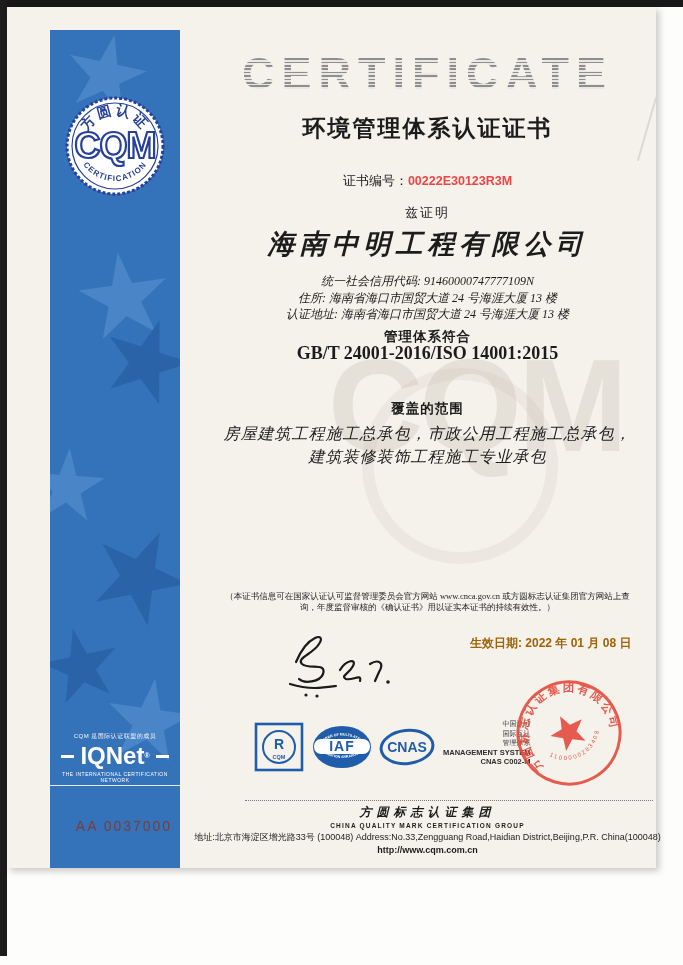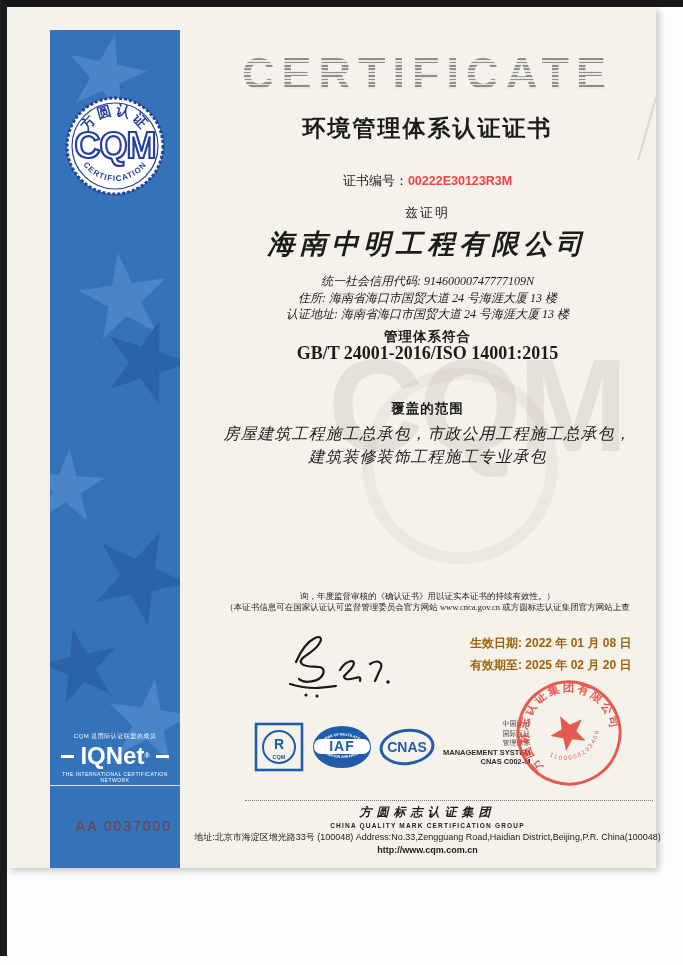--- a/index.html
+++ b/index.html
@@ -147,22 +147,22 @@
     <div class="company">海南中明工程有限公司</div>
     <div class="credit-code">统一社会信用代码: 91460000747777109N</div>
     <div class="address-line">住所: 海南省海口市国贸大道 24 号海涯大厦 13 楼</div>
     <div class="cert-address">认证地址: 海南省海口市国贸大道 24 号海涯大厦 13 楼</div>
     <div class="conform">管理体系符合</div>
     <div class="standard">GB/T 24001-2016/ISO 14001:2015</div>
     <div class="scope-label">覆盖的范围</div>
     <div class="scope-1">房屋建筑工程施工总承包，市政公用工程施工总承包，</div>
     <div class="scope-2">建筑装修装饰工程施工专业承包</div>
     <div class="note">
+      <div>（本证书信息可在国家认证认可监督管理委员会官方网站 www.cnca.gov.cn 或方圆标志认证集团官方网站上查</div>
       <div>询，年度监督审核的《确认证书》用以证实本证书的持续有效性。）</div>
-      <div>（本证书信息可在国家认证认可监督管理委员会官方网站 www.cnca.gov.cn 或方圆标志认证集团官方网站上查</div>
     </div>
     <div class="group-cn">方圆标志认证集团</div>
     <div class="group-en">CHINA QUALITY MARK CERTIFICATION GROUP</div>
     <div class="footer-address">地址:北京市海淀区增光路33号 (100048)   Address:No.33,Zengguang Road,Haidian District,Beijing,P.R. China(100048)</div>
     <div class="website">http://www.cqm.com.cn</div>
   </div>
 
   <div class="dotted-sep"></div>
 
   <svg class="signature" width="118" height="78" viewBox="0 0 118 78">
@@ -174,21 +174,20 @@
     </g>
     <g fill="#1a1a1a">
       <circle cx="24" cy="69" r="1.6"></circle>
         <circle cx="35" cy="70" r="1.6"></circle>
         <circle cx="106" cy="56" r="1.8"></circle>
     </g>
   </svg>
 
   <div class="dates">
     <div>生效日期: 2022 年 01 月 08 日</div>
-    <div>有效期至: 2025 年 02 月 20 日</div>
   </div>
 
   <svg class="mark" style="left:254px; top:721px;" width="50" height="52" viewBox="0 0 50 52">
     <rect x="2" y="3" width="46" height="46" fill="none" stroke="#1f5caa" stroke-width="2.6"></rect>
     <circle cx="25" cy="26" r="16" fill="none" stroke="#1f5caa" stroke-width="2"></circle>
     <text x="25" y="28" text-anchor="middle" font-family="Liberation Sans, sans-serif" font-size="14" font-weight="700" fill="#1f5caa">R</text>
     <text x="25" y="38" text-anchor="middle" font-family="Liberation Sans, sans-serif" font-size="5.5" font-weight="700" fill="#1f5caa">CQM</text>
   </svg>
 
   <svg class="mark" style="left:311px; top:724px;" width="62" height="46" viewBox="0 0 62 46">

